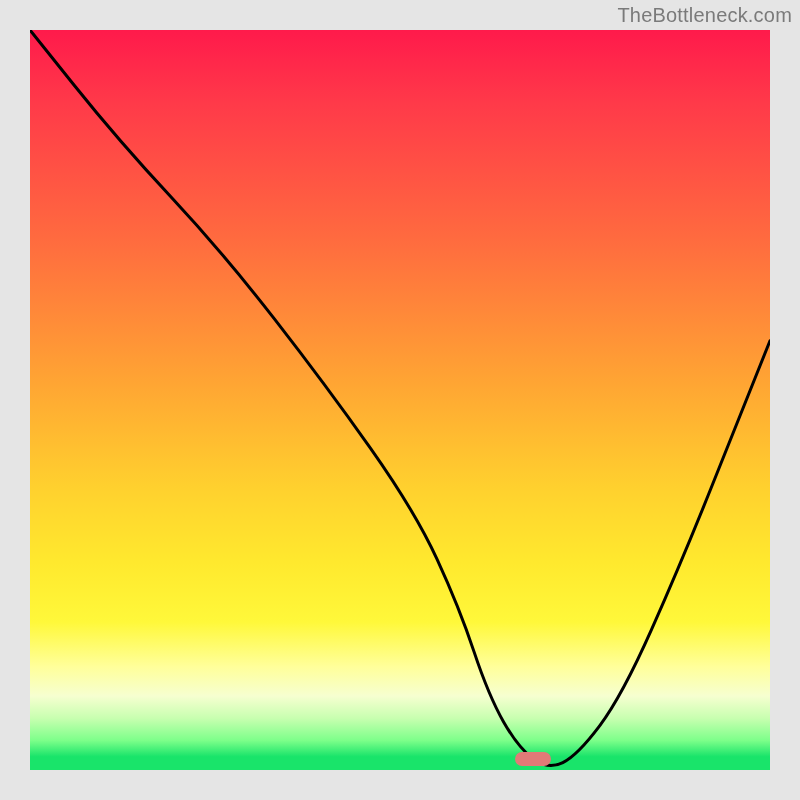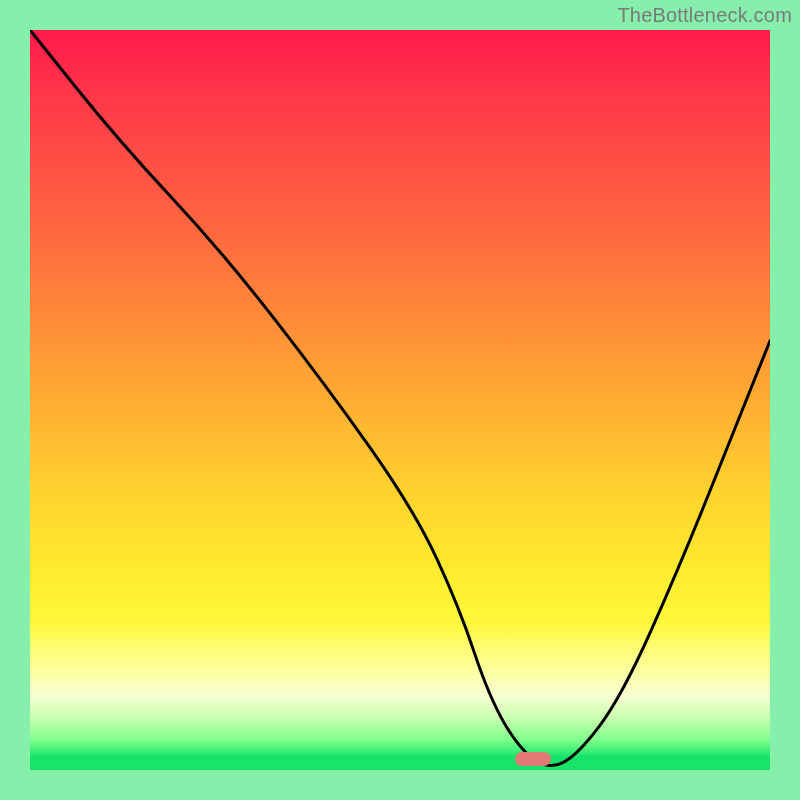--- a/index.html
+++ b/index.html
@@ -8,21 +8,21 @@
     width: 800px;
     height: 800px;
     background: #000;
     overflow: hidden;
     font-family: Arial, Helvetica, sans-serif;
   }
   .frame {
     position: relative;
     width: 800px;
     height: 800px;
-    background: #86efac;
+    background: #e5e5e5;
   }
   .plot-area {
     position: absolute;
     left: 30px;
     top: 30px;
     width: 740px;
     height: 740px;
     
     background: linear-gradient(
       to bottom,

